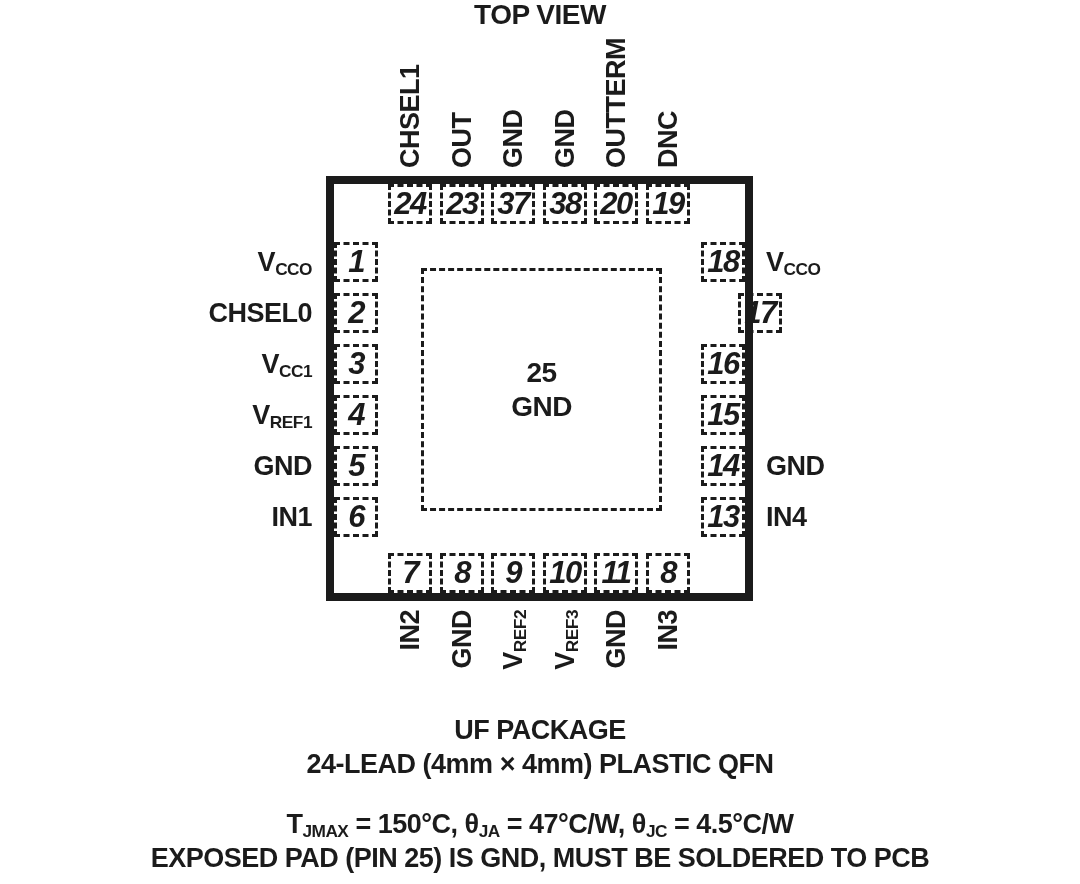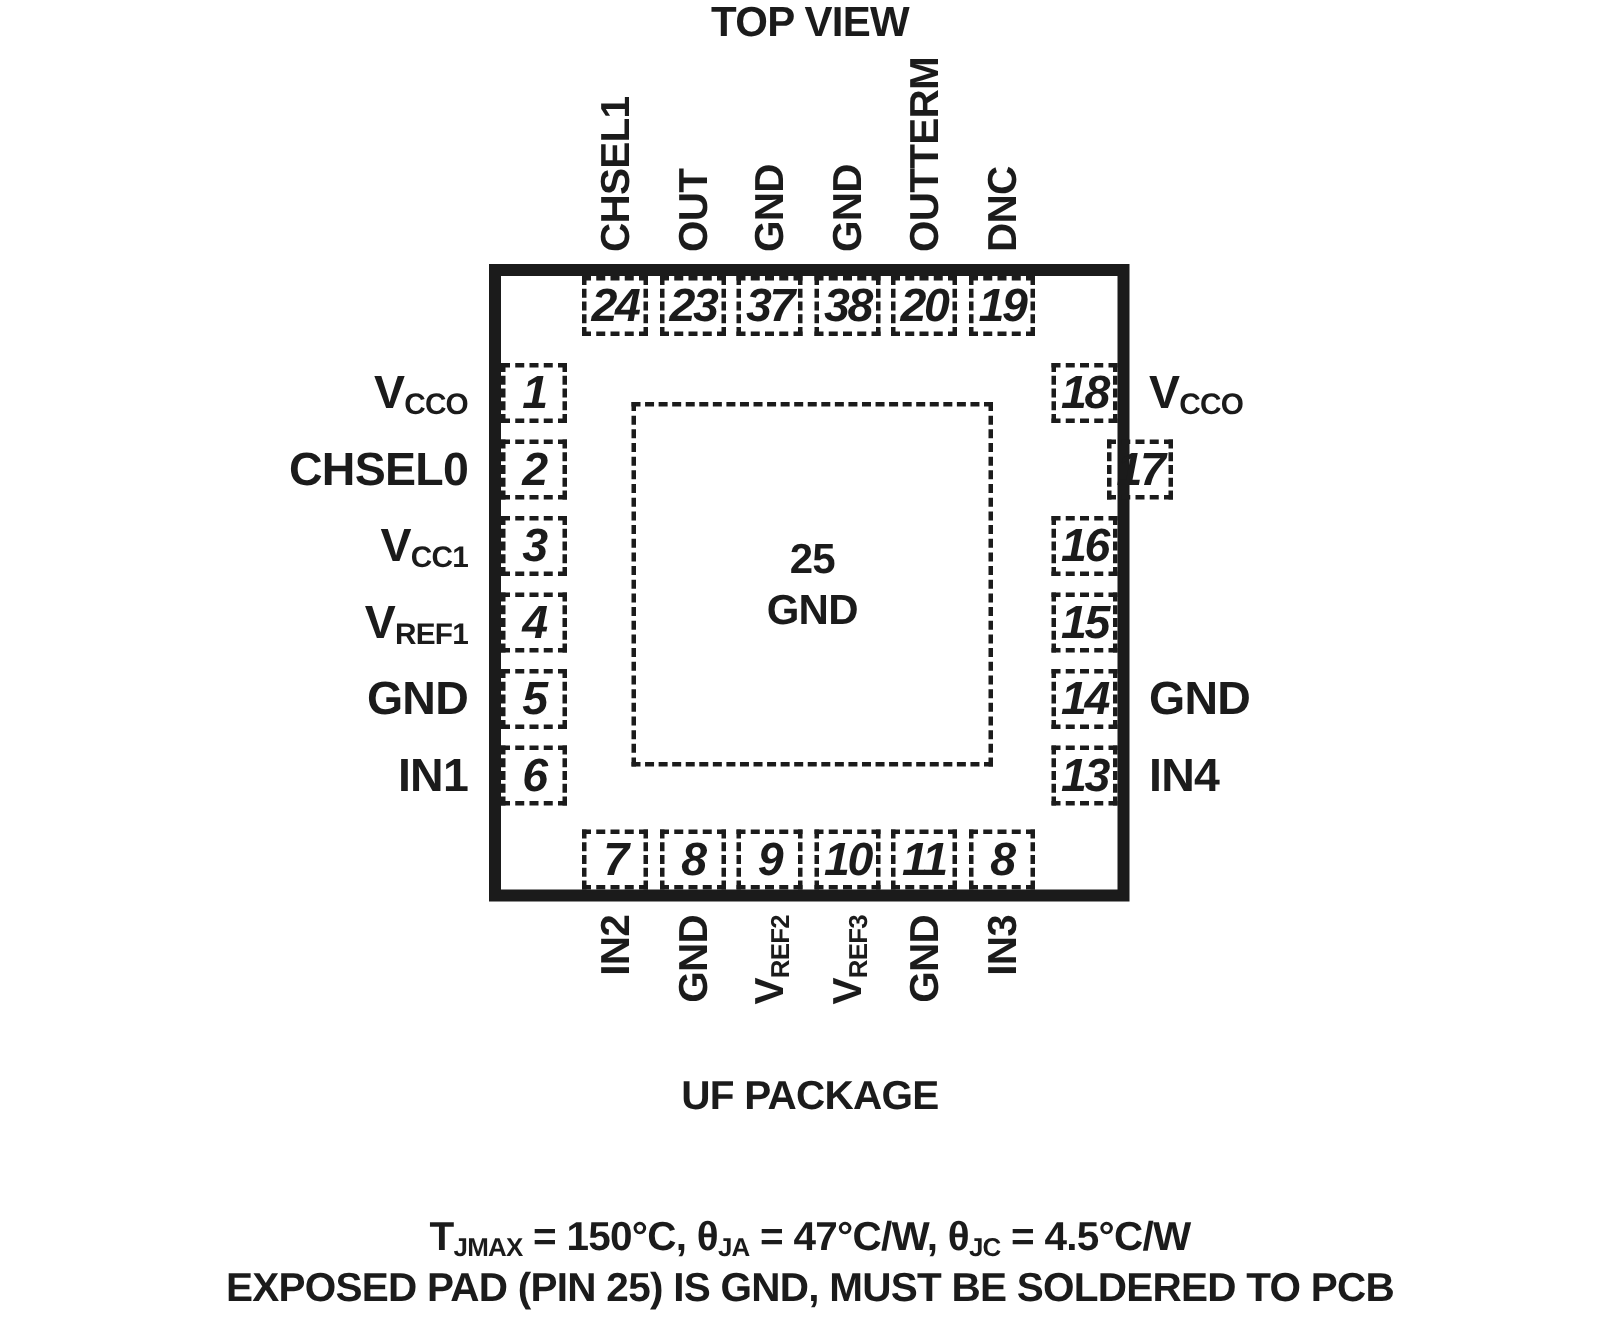--- a/index.html
+++ b/index.html
@@ -43,21 +43,21 @@
   .pinbox {
     position: absolute;
     width: 38px; height: 34px;
     border: 3px dashed #1b1b1b;
     display: flex; align-items: center; justify-content: center; font-style: italic;
   }
   .pinbox .pnum { font-size: 31px; letter-spacing: -1.5px; }
   
   .hlabel {
     position: absolute;
-    font-size: 31px;
+    font-size: 27px;
     line-height: 30px;
     white-space: nowrap;
   }
   .hlabel.left  { left: 40px;  width: 272px; text-align: right; }
   .hlabel.right { left: 766px; width: 280px; text-align: left; }
   
   .vlabel {
     position: absolute;
     width: 165px;
     font-size: 27px;
@@ -193,16 +193,17 @@
     </div>
 
   <div class="vlabel from-bottom" style="left:397px;top:775px"><span>IN2</span><sub></sub></div>
   <div class="vlabel from-bottom" style="left:449px;top:775px"><span>GND</span><sub></sub></div>
   <div class="vlabel from-bottom" style="left:500px;top:775px"><span>V</span><sub>REF2</sub></div>
   <div class="vlabel from-bottom" style="left:552px;top:775px"><span>V</span><sub>REF3</sub></div>
   <div class="vlabel from-bottom" style="left:603px;top:775px"><span>GND</span><sub></sub></div>
   <div class="vlabel from-bottom" style="left:655px;top:775px"><span>IN3</span><sub></sub></div>
 
   <div class="cap" style="top:714px">UF PACKAGE</div>
+  <div class="cap" style="top:748px">24-LEAD (4mm × 4mm) PLASTIC QFN</div>
   <div class="cap" style="top:808px"><span>T</span><sub>JMAX</sub><span> = 150°C, </span><span>θ</span><sub>JA</sub><span> = 47°C/W, </span><span>θ</span><sub>JC</sub><span> = 4.5°C/W</span></div>
   <div class="cap" style="top:842px">EXPOSED PAD (PIN 25) IS GND, MUST BE SOLDERED TO PCB</div>
 
 </div>
 
 </body></html>

